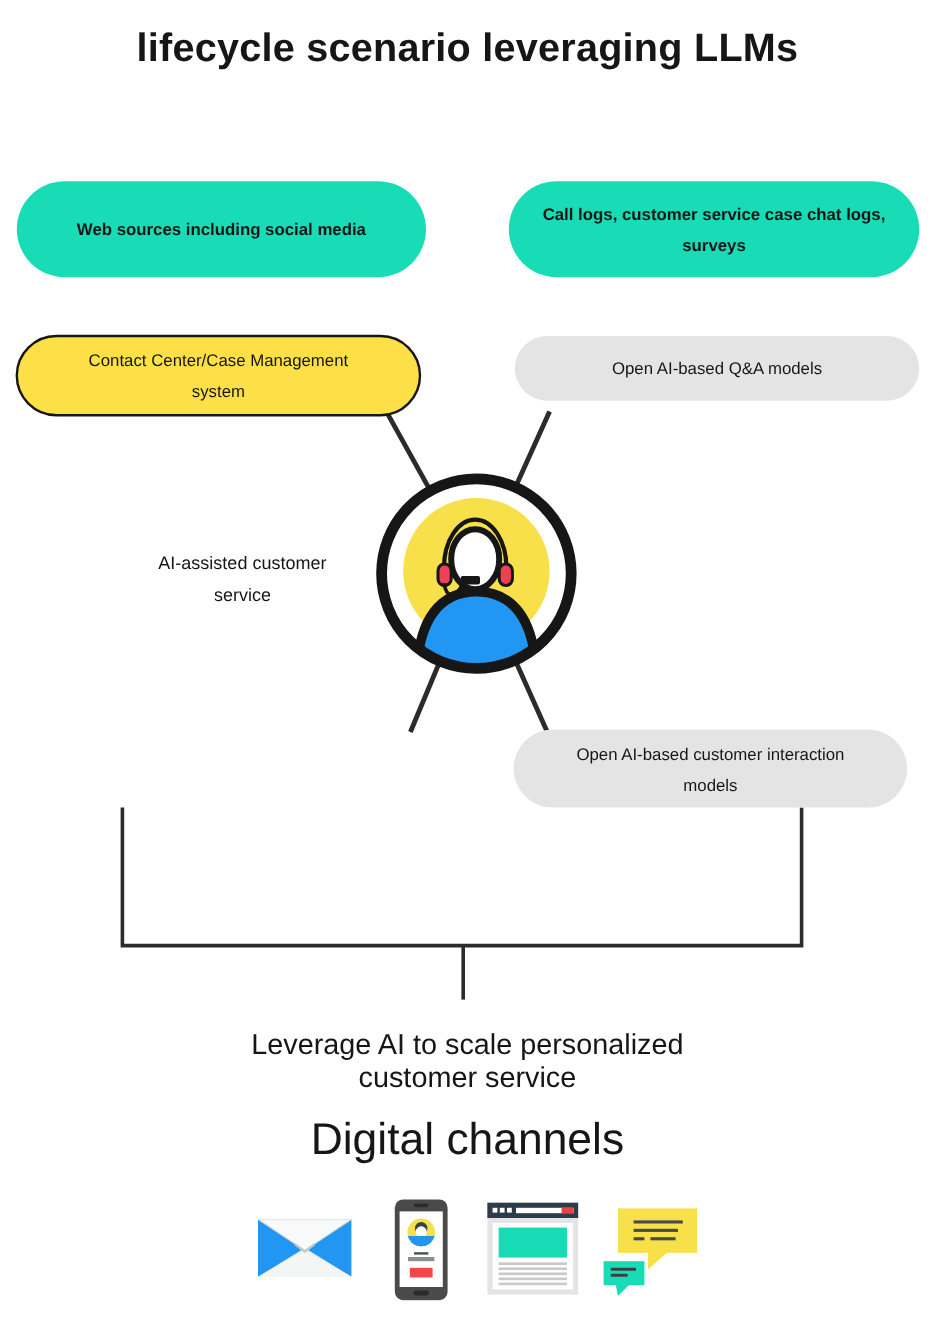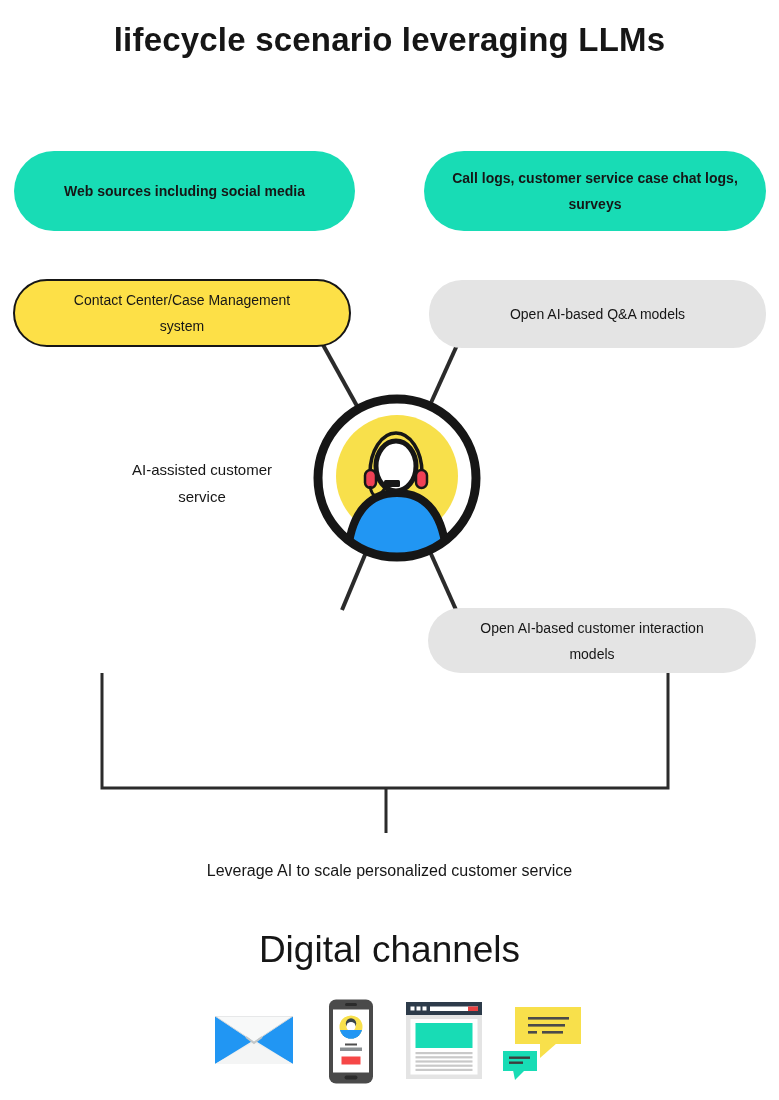--- a/index.html
+++ b/index.html
@@ -20,32 +20,32 @@
   .pill span{display:block;}
   .teal{background:var(--teal);font-weight:700;}
   .outline{background:#fde047;border:2.5px solid var(--ink);}
   .gray{background:var(--pill_gray);}
   #pill-web{left:14px;top:151px;width:341px;height:80px;}
   #pill-web span{max-width:280px;}
   #pill-call{left:424px;top:151px;width:342px;height:80px;}
   #pill-call span{max-width:312px;}
   #pill-contact{left:13px;top:279px;width:338px;height:68px;border-radius:34px;}
   #pill-contact span{max-width:250px;}
-  #pill-qa{left:429px;top:280px;width:337px;height:68px;border-radius:33px;}
+  #pill-qa{left:429px;top:280px;width:337px;height:54px;border-radius:33px;}
   #pill-qa span{max-width:235px;}
   #pill-service{left:47px;top:608px;width:314px;height:65px;border-radius:33px;}
   #pill-service span{max-width:265px;}
   #pill-interaction{left:428px;top:608px;width:328px;height:65px;border-radius:33px;}
   #pill-interaction span{max-width:265px;}
   .agent{position:absolute;left:310px;top:391px;width:174px;height:174px;}
   .agent svg{display:block;width:100%;height:100%;}
   .agent-label{position:absolute;left:112px;top:456px;width:180px;text-align:center;
                font-size:15px;line-height:27px;}
   .caption{position:absolute;top:857px;left:0;width:100%;text-align:center;
-           font-size:16px;line-height:28px;}
+           font-size:24px;line-height:28px;}
   .caption span{display:inline-block;max-width:390px;}
   .channels-heading{position:absolute;top:934px;left:0;width:100%;text-align:center;
                     font-size:37px;line-height:32px;}
   .chan-icon{position:absolute;}
   .chan-icon svg{display:block;width:100%;height:100%;}
   #icon-email{left:215px;top:1016px;width:78px;height:48px;}
   #icon-phone{left:328px;top:999px;width:46px;height:85px;}
   #icon-browser{left:406px;top:1002px;width:76px;height:77px;}
   #icon-chat{left:502px;top:1006px;width:80px;height:75px;}
 </style>

